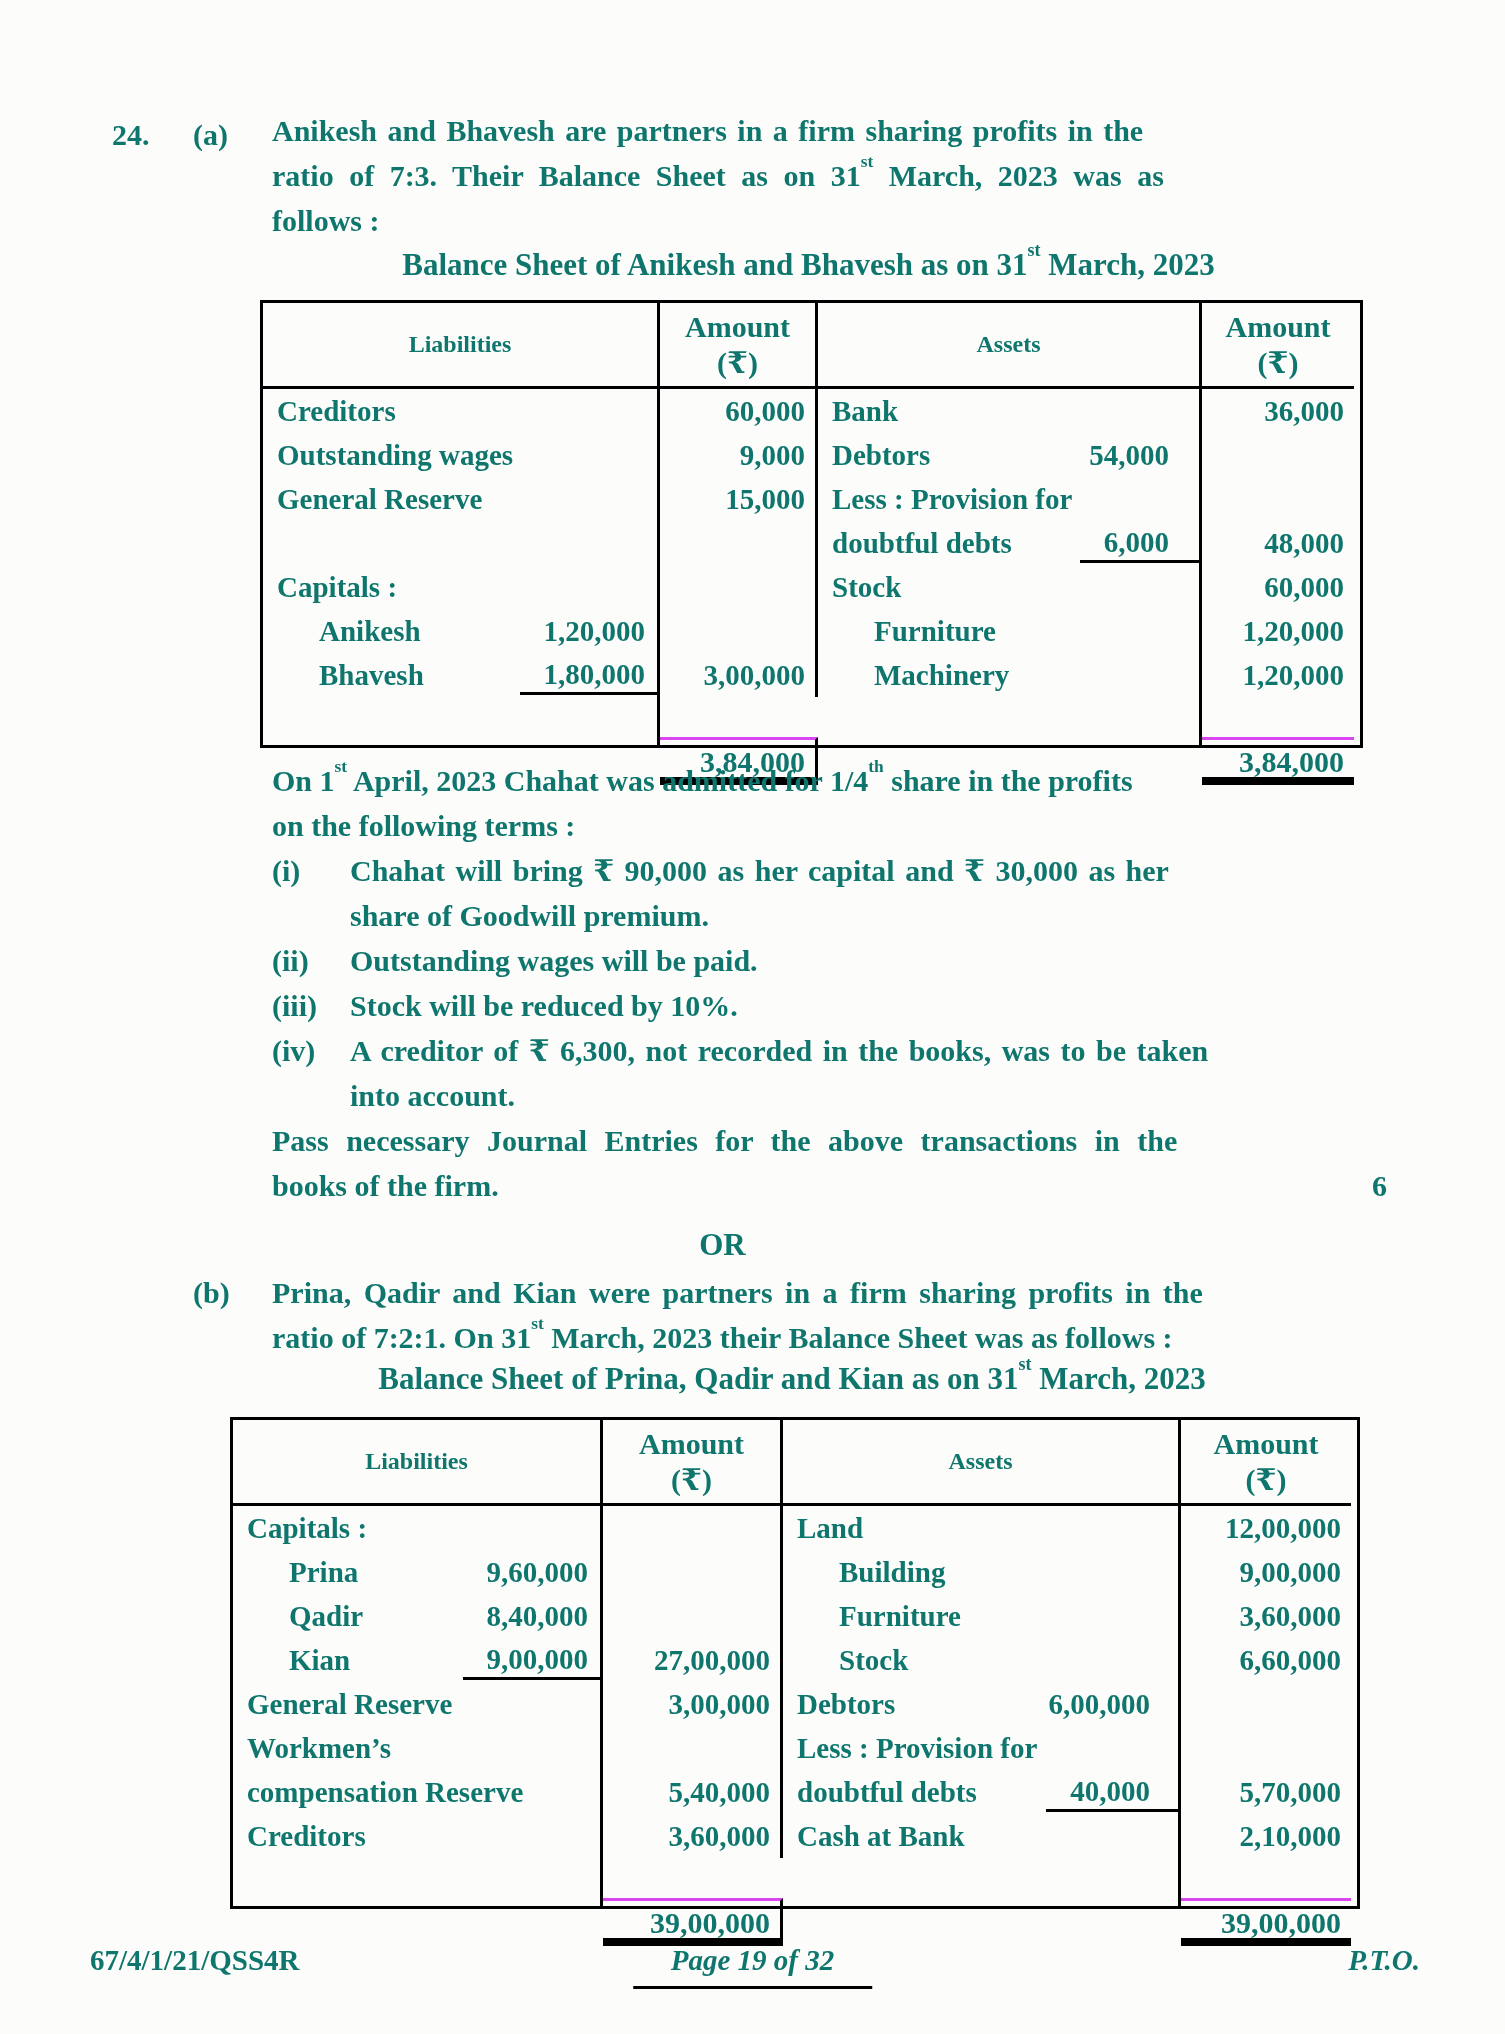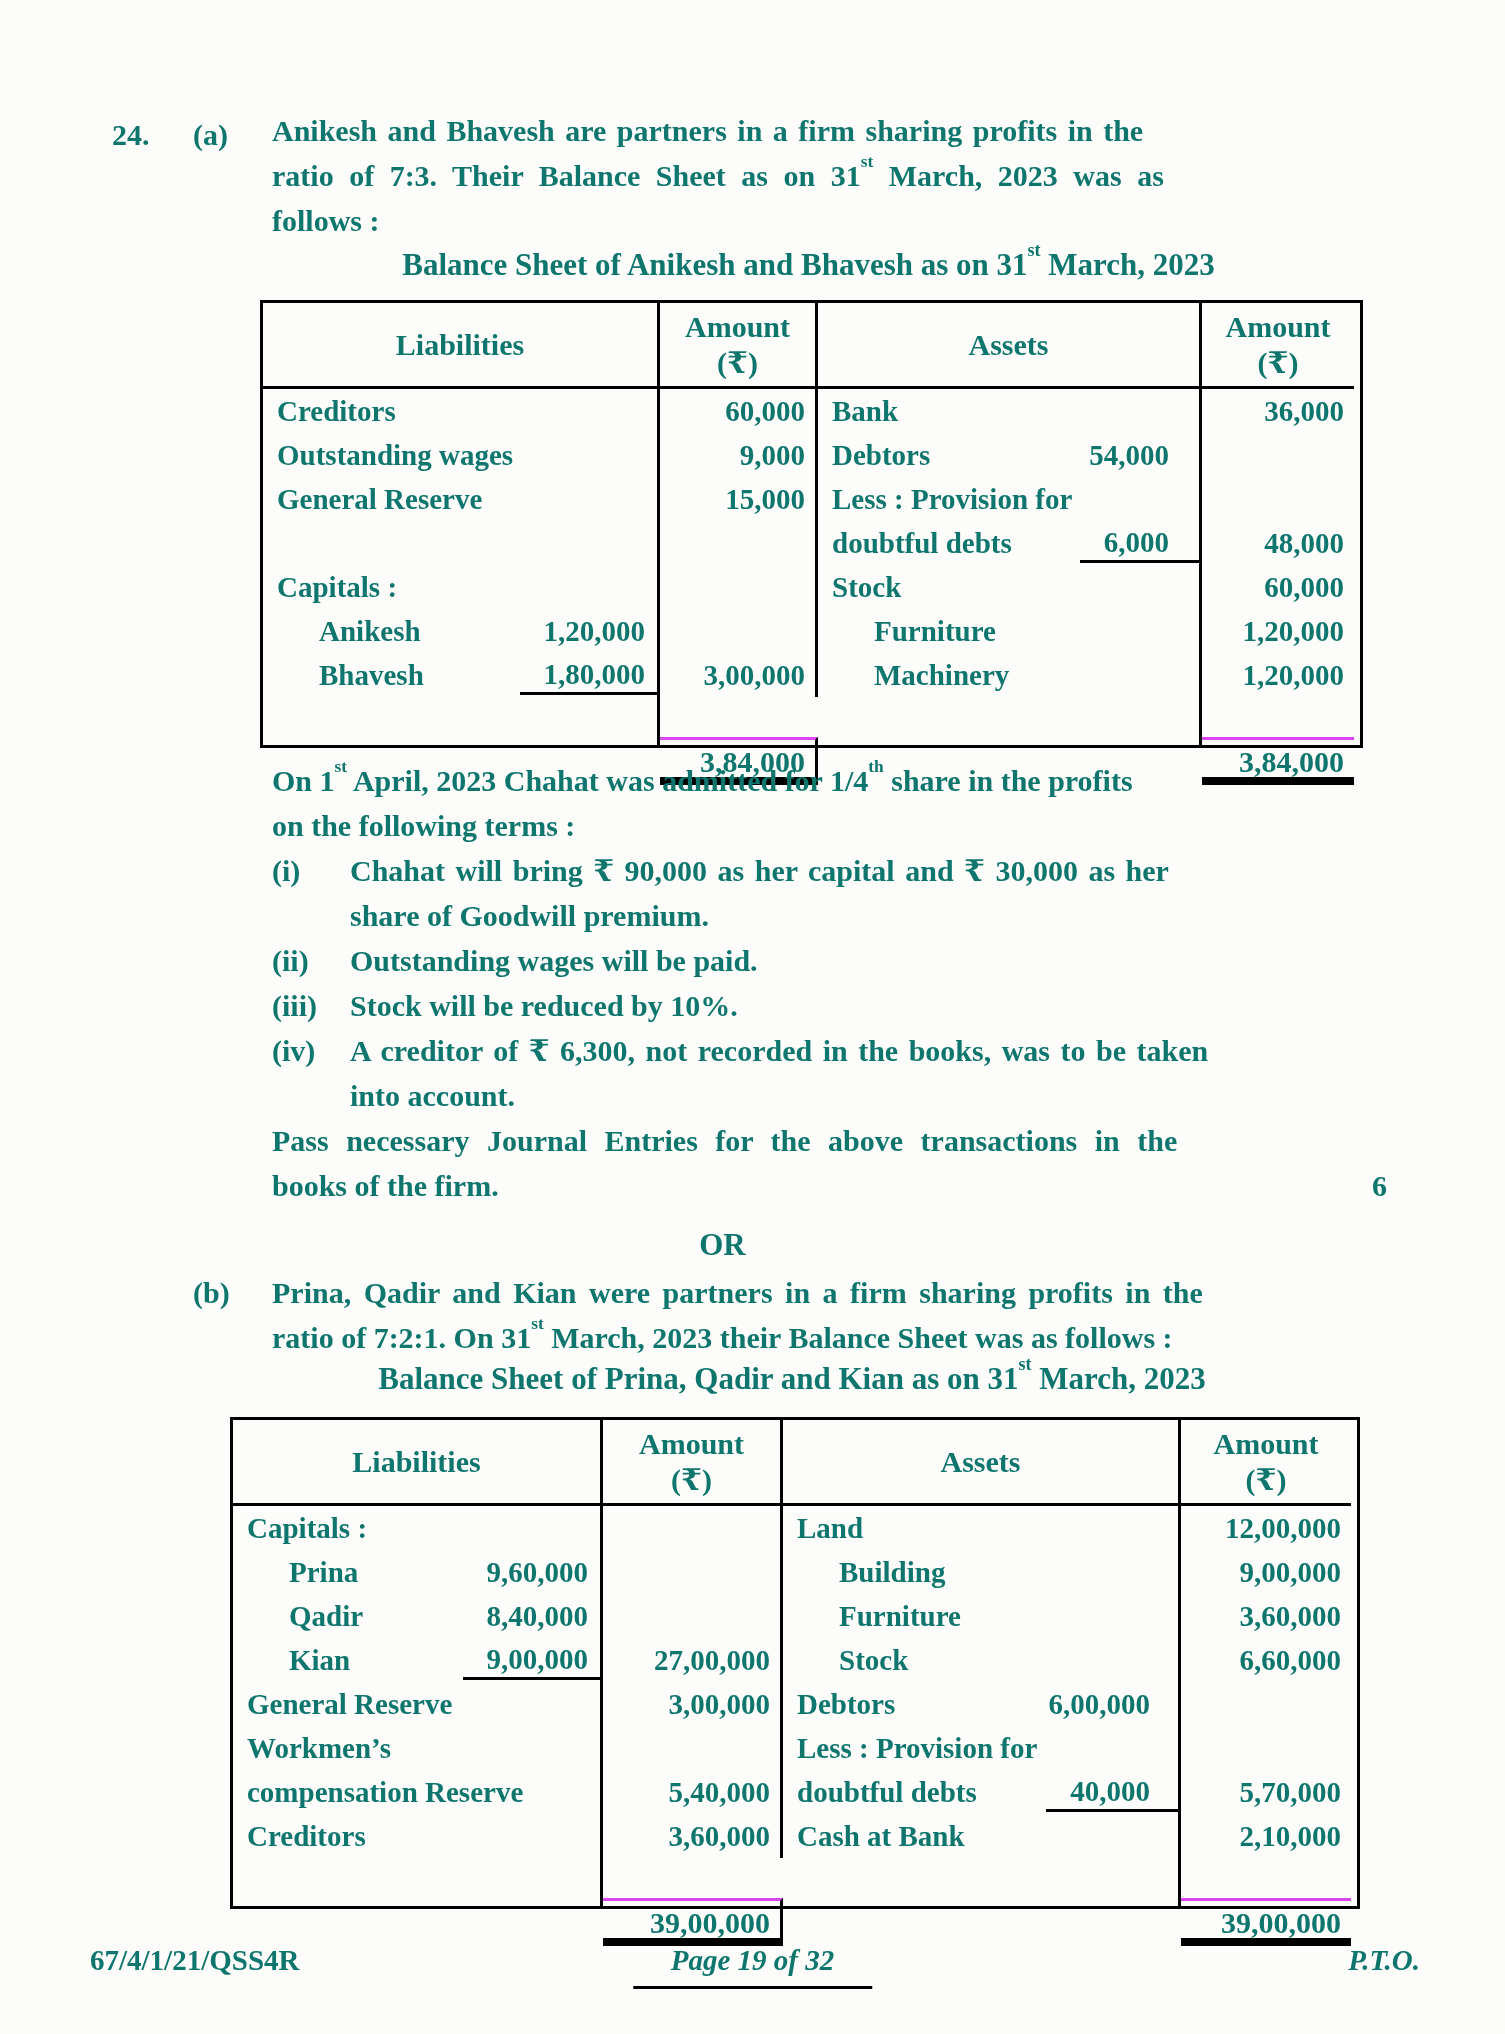--- a/index.html
+++ b/index.html
@@ -33,21 +33,21 @@
   
   .bs{position:absolute;border:3px solid #000;background:#fcfcfa;}
   .t1{left:260px;top:300px;width:1097px;}
   .t2{left:230px;top:1417px;width:1124px;}
   .trow{display:grid;}
   .t1 .trow{grid-template-columns:397px 158px 384px 152px;}
   .t2 .trow{grid-template-columns:370px 180px 398px 170px;}
   .cell{box-sizing:border-box;font-size:29px;white-space:nowrap;overflow:visible;}
   .cb{border-right:3px solid #000;}
   .hrow .cell{border-bottom:3px solid #000;height:86px;}
-  .hcell{display:flex;align-items:center;justify-content:center;font-size:30px;}
+  .hcell{display:flex;align-items:center;justify-content:center;font-size:24px;}
   .hamt{display:flex;flex-direction:column;align-items:center;justify-content:center;line-height:36px;font-size:30px;}
   .brow .cell{height:44px;line-height:44px;}
   .lab{display:flex;justify-content:space-between;align-items:center;padding-left:14px;}
   .lab .nm{}
   .ind .nm{padding-left:42px;}
   .inner{padding-right:12px;}
   .t1 .asset .inner{padding-right:30px;}
   .t2 .asset .inner{padding-right:28px;}
   .u{border-bottom:3px solid #000;padding-left:24px;line-height:36px;}
   .amt{text-align:right;padding-right:10px;}

